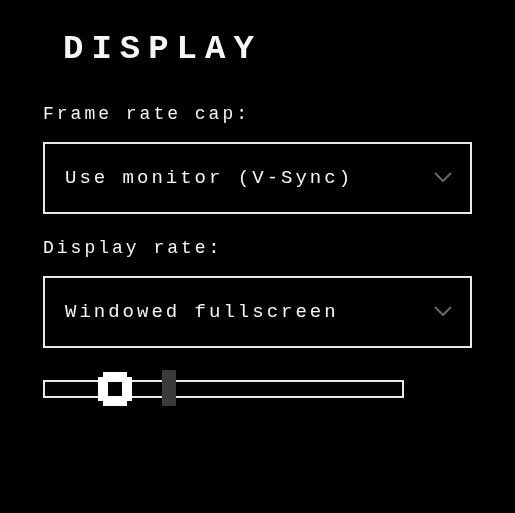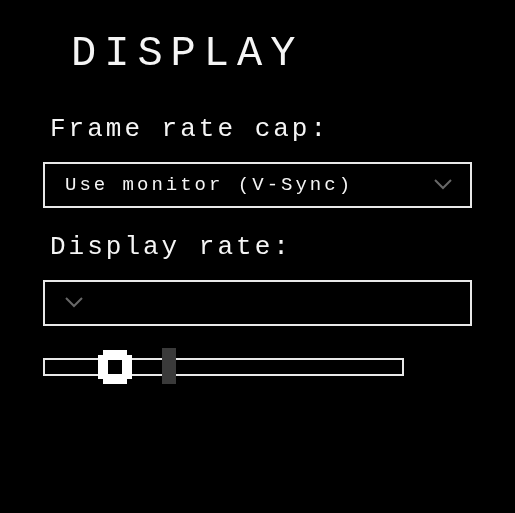--- a/index.html
+++ b/index.html
@@ -4,39 +4,38 @@
 <style>
   * { box-sizing: border-box; margin: 0; padding: 0; }
   html, body { width: 515px; height: 513px; background: #000; overflow: hidden; }
   body {
     font-family: "Courier New", Courier, monospace;
     color: #f5f5f5;
     padding: 30px 35px 0 35px;
     letter-spacing: 3px;
   }
   .title {
-    font-size: 42px;
-    font-weight: 400;
+    font-size: 34px;
+    font-weight: 700;
     margin-bottom: 36px;
-    margin-left: 36px;
+    margin-left: 28px;
     letter-spacing: 8px;
   }
   .field {
     margin-top: 24px;
     padding: 0 8px;
   }
   .field-label {
-    font-size: 26px;
+    font-size: 18px;
     margin-bottom: 18px;
     letter-spacing: 3px;
-    margin-left: 7px;
   }
   .select {
     border: 2px solid #e8e8e8;
-    height: 46px;
+    height: 72px;
     display: flex;
     align-items: center;
     padding: 0 18px 0 20px;
     cursor: pointer;
     justify-content: space-between;
   }
   .select-text {
     font-size: 19px;
     letter-spacing: 3px;
   }
@@ -104,20 +103,21 @@
       <svg width="18" height="12" viewBox="0 0 18 12">
           <path d="M1 1 L9 9 L17 1" stroke="#bdbdbd" stroke-width="2" fill="none"></path>
         </svg>
     </span>
   </div>
 </div>
 
 <div class="field">
   <div class="field-label">Display rate:</div>
   <div class="select">
+    <span class="select-text">Windowed fullscreen</span>
     <span class="chevron">
       <svg width="18" height="12" viewBox="0 0 18 12">
           <path d="M1 1 L9 9 L17 1" stroke="#bdbdbd" stroke-width="2" fill="none"></path>
         </svg>
     </span>
   </div>
 </div>
 
 <div class="field">
   <div class="slider">

